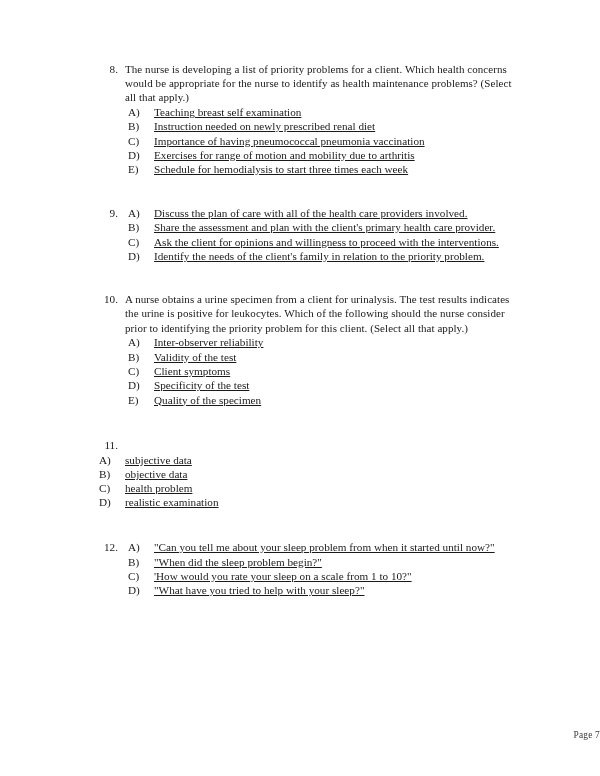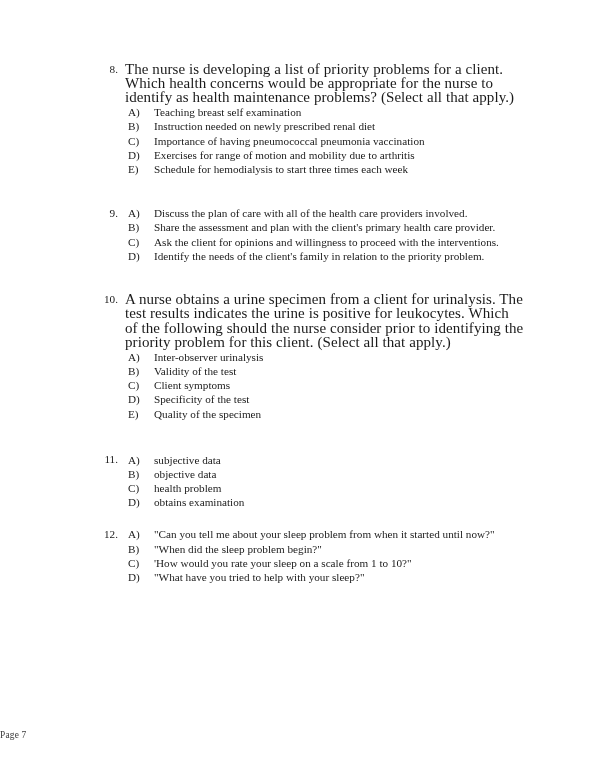--- a/index.html
+++ b/index.html
@@ -33,21 +33,21 @@
     text-align: right;
     font-size: 11.2px;
     line-height: 14.2px;
     padding-right: 7px;
     box-sizing: content-box;
   }
   .q-body {
     flex: 1;
   }
   .q-stem {
-    font-size: 15px;
+    font-size: 11px;
     line-height: 14.2px;
     text-align: left;
     margin: 0 0 0 0;
     letter-spacing: 0.005em;
   }
   .q-stem b { font-weight: bold; }
   .options {
     margin-top: 0.5px;
   }
   .option {
@@ -59,38 +59,39 @@
   .opt-letter {
     width: 20px;
     min-width: 20px;
     text-align: left;
     padding-left: 3px;
     box-sizing: border-box;
   }
   .opt-text {
     flex: 1;
     padding-left: 9px;
+    text-decoration: underline;
   }
   
   .q11 .opt-text, .q12 .opt-text { padding-left: 9px; }
 
   .footer {
     position: absolute;
     left: 0;
     right: 0;
     bottom: 36px;
-    text-align: left;
+    text-align: right;
     font-size: 9.4px;
     color: #3a3a3a;
     letter-spacing: 0.02em;
   }
   .sp-8  { margin-bottom: 29px; }
   .sp-9  { margin-bottom: 29px; }
   .sp-10 { margin-bottom: 31px; }
-  .sp-11 { margin-bottom: 17px; }
+  .sp-11 { margin-bottom: 30px; flex-direction: column; }
   .sp-12 { margin-bottom: 0; }
 </style>
 </head>
 <body>
 
 <div class="page">
 
   <div class="question sp-8 q8">
     <div class="q-number">8.</div>
     <div class="q-body">
@@ -144,21 +145,21 @@
     </div>
   </div>
 
   <div class="question sp-10 q10">
     <div class="q-number">10.</div>
     <div class="q-body">
       <p class="q-stem"><span>A nurse obtains a urine specimen from a client for urinalysis. The test results indicates the urine is positive for leukocytes. Which of the following should the nurse consider prior to identifying the priority problem for this client. (Select all that apply.)</span></p>
       <div class="options">
         <div class="option">
           <span class="opt-letter">A)</span>
-          <span class="opt-text">Inter-observer urinalysis</span>
+          <span class="opt-text">Inter-observer reliability</span>
         </div>
         <div class="option">
           <span class="opt-letter">B)</span>
           <span class="opt-text">Validity of the test</span>
         </div>
         <div class="option">
           <span class="opt-letter">C)</span>
           <span class="opt-text">Client symptoms</span>
         </div>
         <div class="option">
@@ -184,21 +185,21 @@
         <div class="option">
           <span class="opt-letter">B)</span>
           <span class="opt-text">objective data</span>
         </div>
         <div class="option">
           <span class="opt-letter">C)</span>
           <span class="opt-text">health problem</span>
         </div>
         <div class="option">
           <span class="opt-letter">D)</span>
-          <span class="opt-text">obtains examination</span>
+          <span class="opt-text">realistic examination</span>
         </div>
       </div>
     </div>
   </div>
 
   <div class="question sp-12 q12">
     <div class="q-number">12.</div>
     <div class="q-body">
       <div class="options">
         <div class="option">

